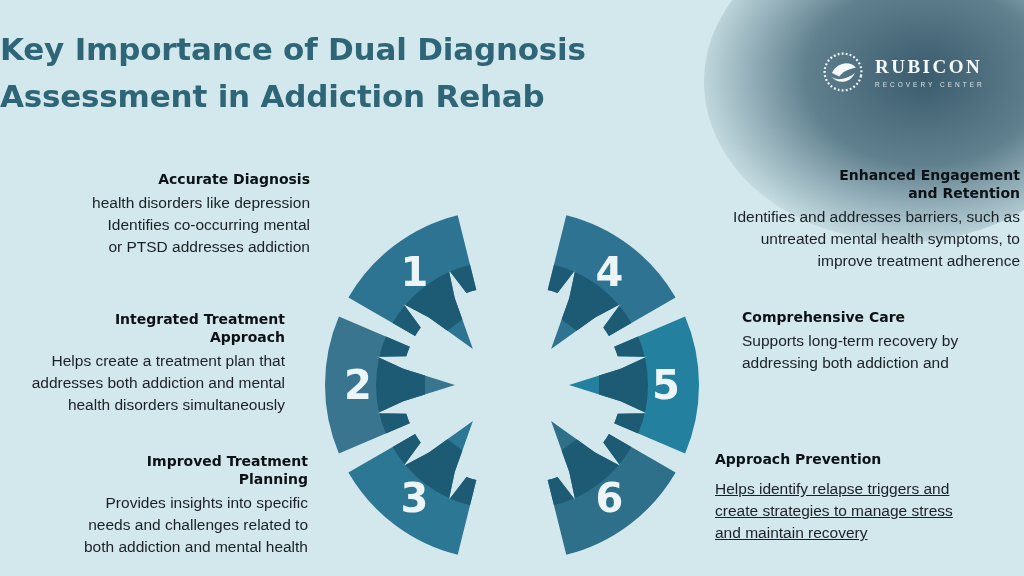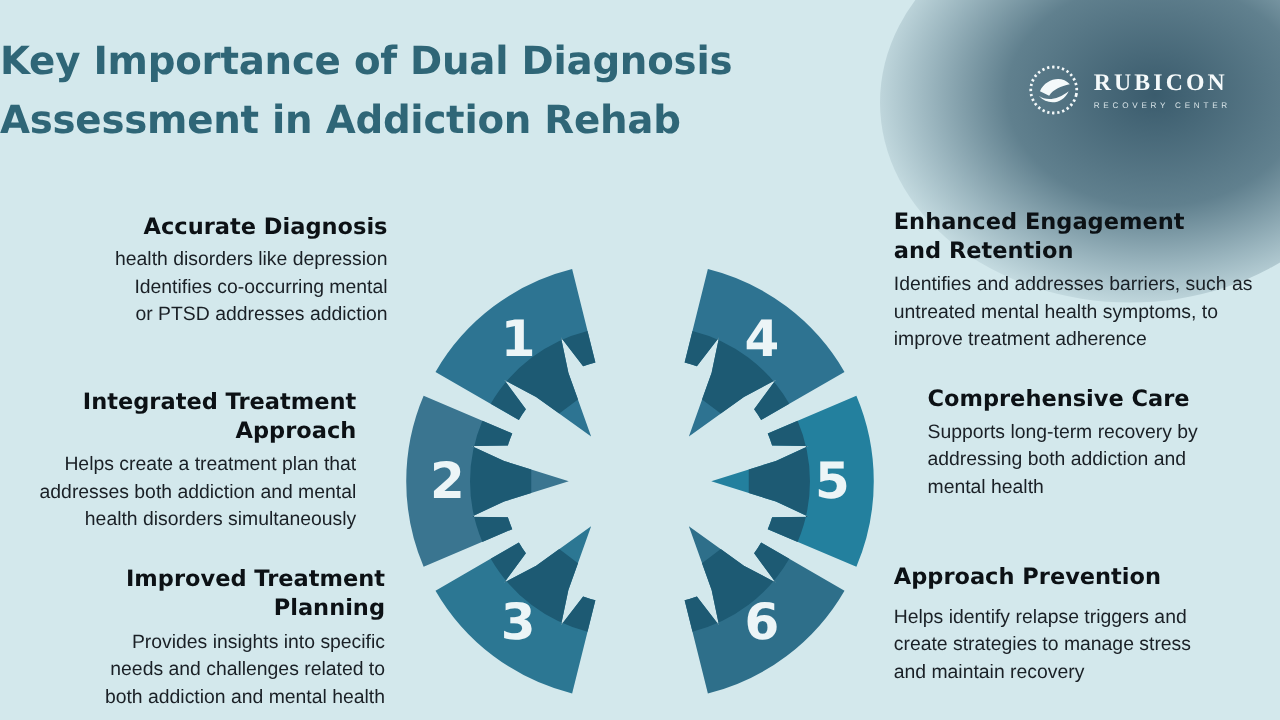--- a/index.html
+++ b/index.html
@@ -38,29 +38,29 @@
     font-size:6.5px;letter-spacing:3px;margin-top:3px;color:rgba(240,248,250,0.85);
   }
   .fan-svg{position:absolute;top:0;left:0;}
   .num{
     font-family:"DejaVu Sans","Liberation Sans",sans-serif;
     font-weight:bold;font-size:40px;
   }
   .section{position:absolute;}
   .section .heading{
     font-family:"DejaVu Sans","Liberation Sans",sans-serif;
-    font-weight:800;font-size:18px;line-height:1.3;color:#0c1115;
+    font-weight:800;font-size:14px;line-height:1.3;color:#0c1115;
   }
   .section .body{
     margin-top:4px;font-size:15.5px;line-height:1.42;color:#1a2026;
   }
   .section .heading span,.section .body span{display:block;}
   .align-right{text-align:right;}
   .align-left{text-align:left;}
-  .s6 .body{margin-top:10px;}
+  .s6 .body{margin-top:10px;text-decoration:underline;}
 </style>
 </head>
 <body>
 
 <div class="canvas">
 
   <div class="logo-blob"></div>
 
   <div class="title">
     <span>Key Importance of Dual Diagnosis</span>
@@ -128,40 +128,39 @@
       <span>Improved Treatment</span>
       <span>Planning</span>
     </div>
     <div class="body">
       <span>Provides insights into specific</span>
       <span>needs and challenges related to</span>
       <span>both addiction and mental health</span>
     </div>
   </div>
 
-  <div class="section s4 align-left" style="left:715px;top:166px;width:305px;">
+  <div class="section s4 align-left" style="left:715px;top:166px;width:305px;text-align:right;">
     <div class="heading">
       <span>Enhanced Engagement</span>
       <span>and Retention</span>
     </div>
     <div class="body">
       <span>Identifies and addresses barriers, such as</span>
       <span>untreated mental health symptoms, to</span>
       <span>improve treatment adherence</span>
     </div>
   </div>
 
   <div class="section s5 align-left" style="left:742px;top:308px;width:260px;">
     <div class="heading">
       <span>Comprehensive Care</span>
     </div>
     <div class="body">
       <span>Supports long-term recovery by</span>
       <span>addressing both addiction and</span>
-      <span>mental health</span>
     </div>
   </div>
 
   <div class="section s6 align-left" style="left:715px;top:450px;width:265px;">
     <div class="heading">
       <span>Approach Prevention</span>
     </div>
     <div class="body">
       <span>Helps identify relapse triggers and</span>
       <span>create strategies to manage stress</span>

